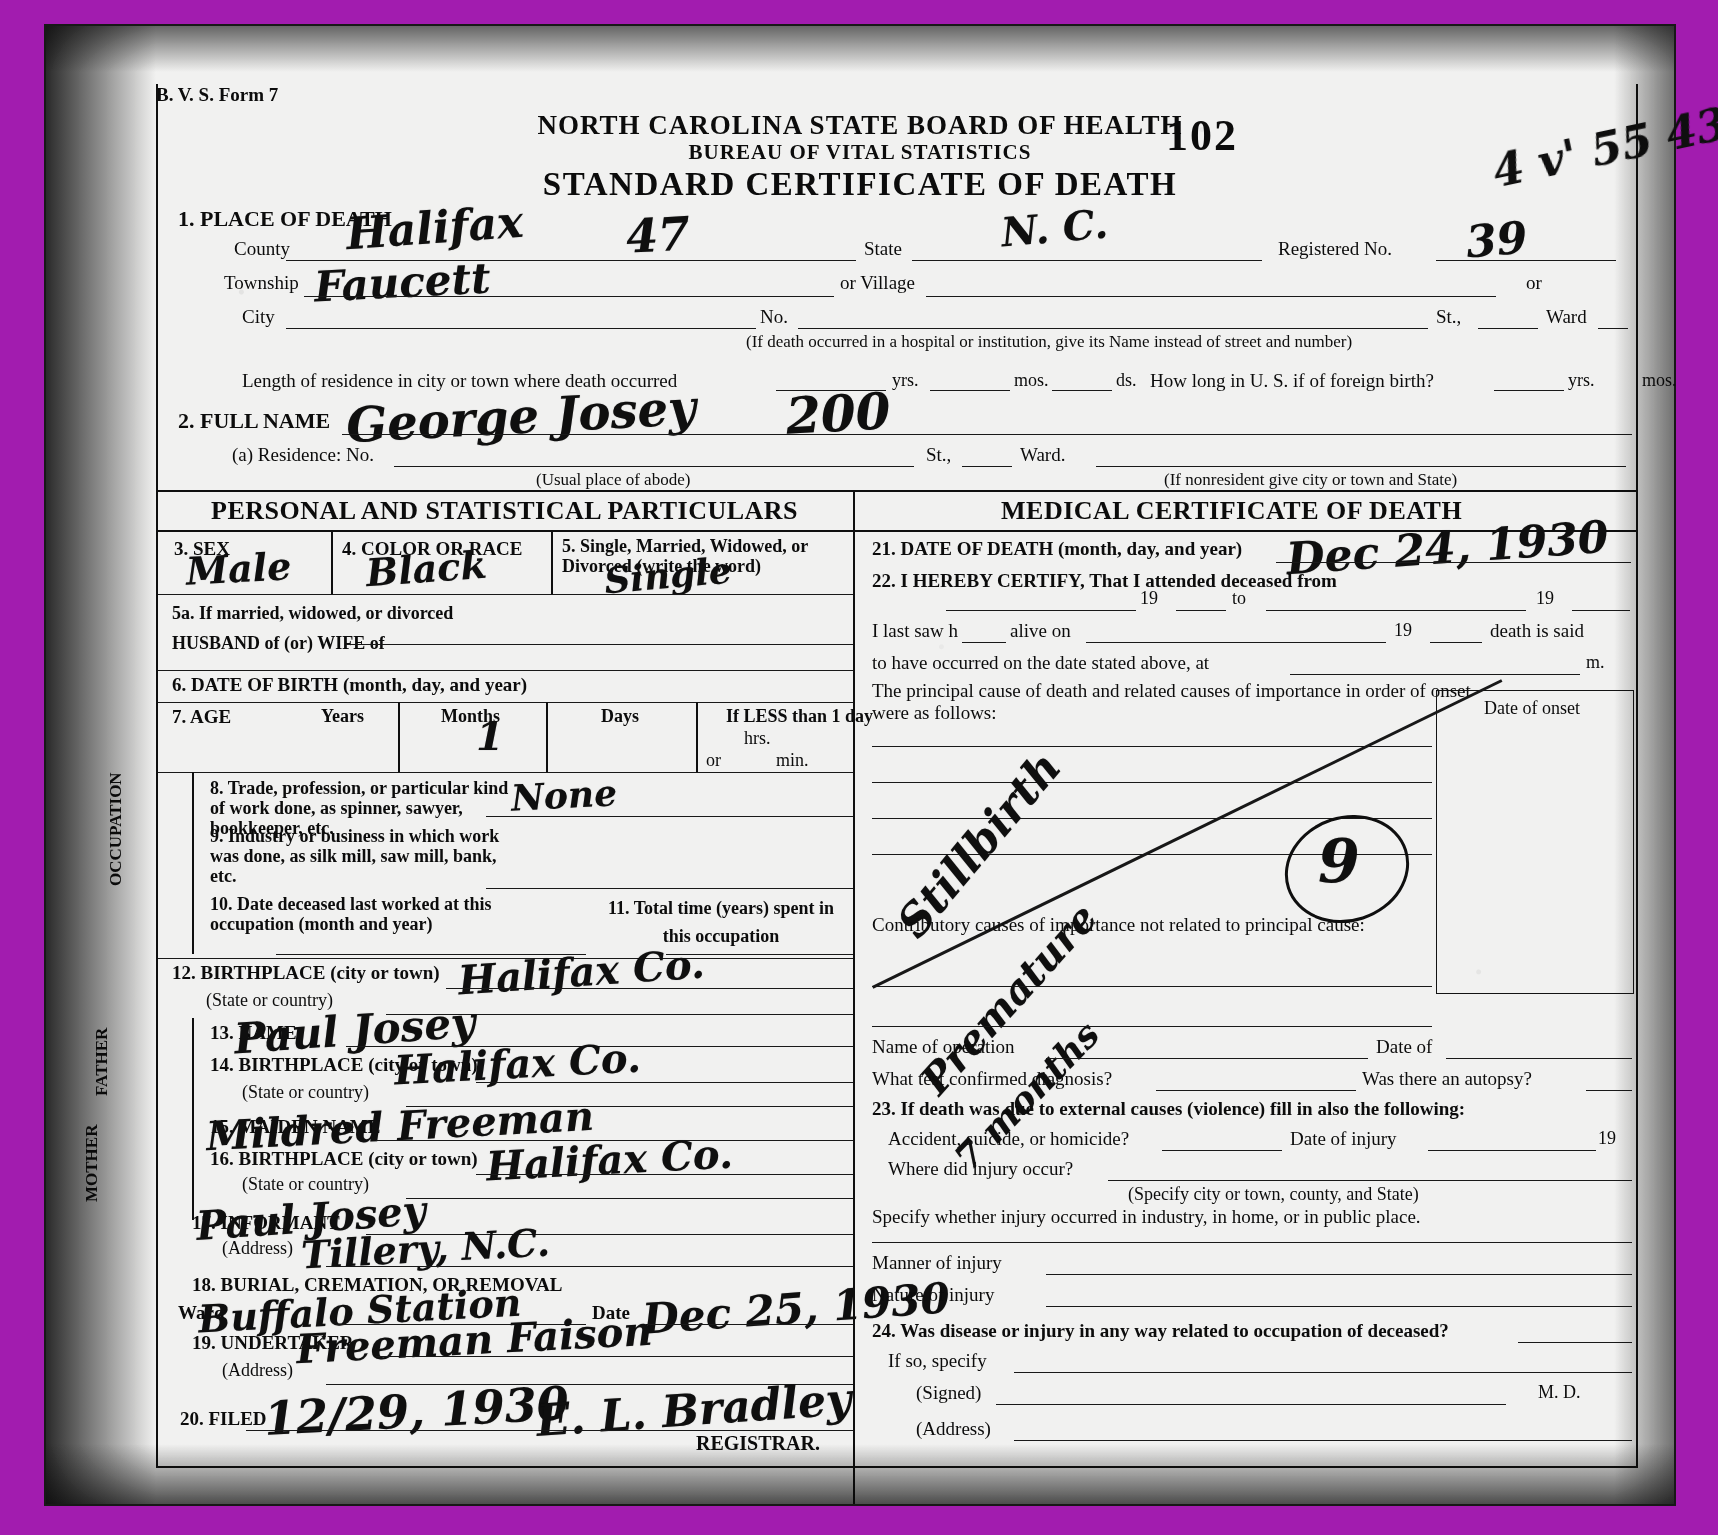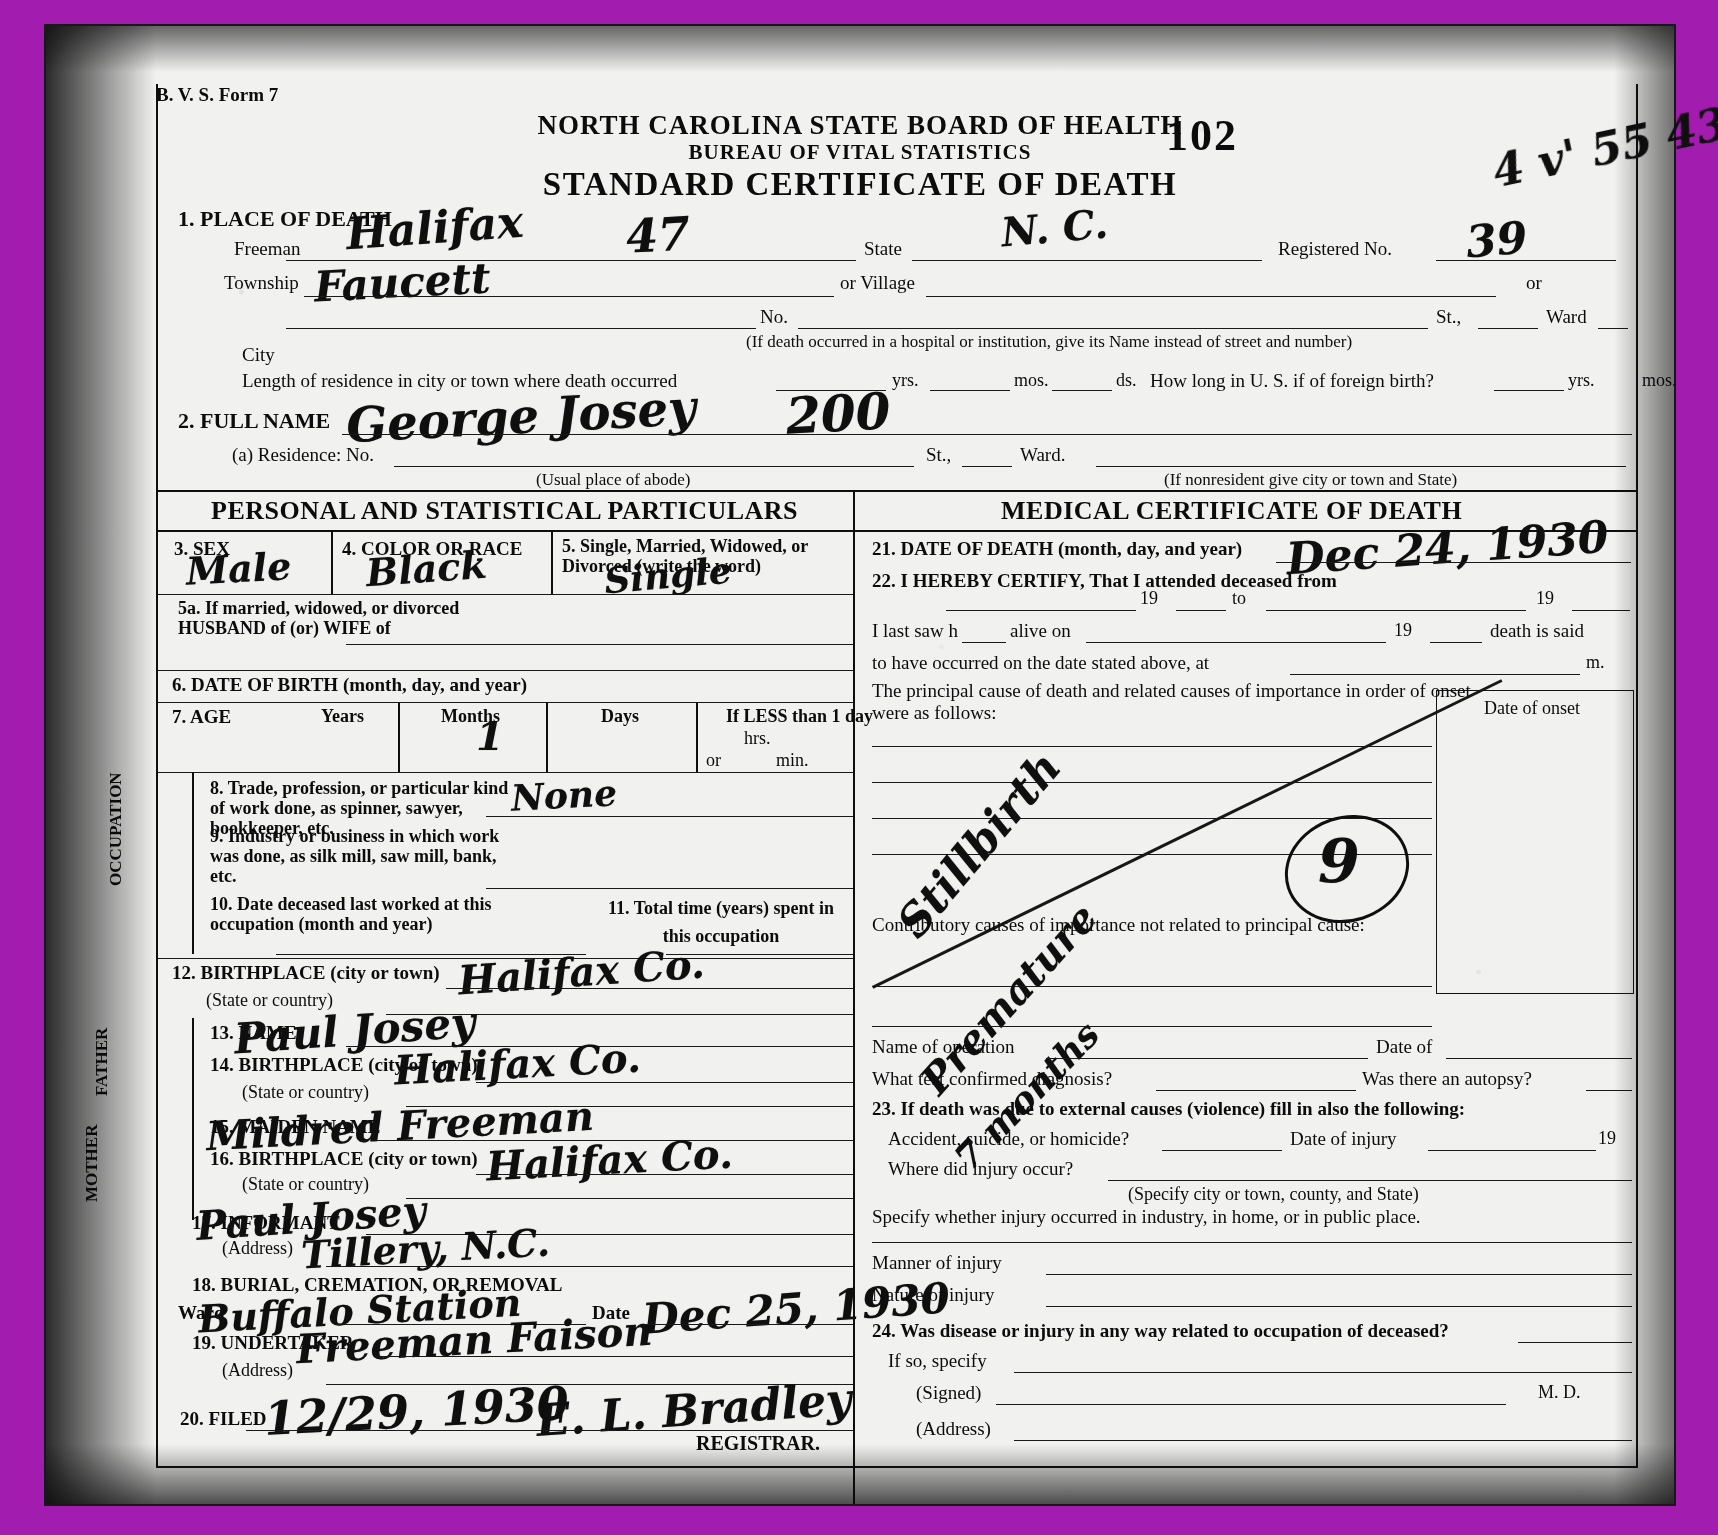--- a/index.html
+++ b/index.html
@@ -75,35 +75,35 @@
 
     <div class="f b" style="left:1120px;top:84px;font-size:44px;letter-spacing:2px;">102</div>
     <div class="hw" style="left:1445px;top:96px;font-size:44px;transform:rotate(-12deg);">4 v' 55 43</div>
 
     <div class="f b sc" style="left:132px;top:180px;font-size:22px;">1. PLACE OF DEATH</div>
     <div class="hw" style="left:300px;top:176px;font-size:44px;transform:rotate(-4deg);">Halifax</div>
     <div class="hw" style="left:580px;top:182px;font-size:46px;transform:rotate(-3deg);">47</div>
     <div class="hw" style="left:955px;top:178px;font-size:40px;transform:rotate(-5deg);">N. C.</div>
     <div class="hw" style="left:1420px;top:188px;font-size:44px;transform:rotate(-5deg);">39</div>
 
-    <div class="f" style="left:188px;top:212px;font-size:19px;">Freeman</div>
+    <div class="f" style="left:188px;top:212px;font-size:19px;">County</div>
     <div class="line" style="left:240px;top:234px;width:570px;"></div>
     <div class="f" style="left:818px;top:212px;font-size:19px;">State</div>
     <div class="line" style="left:866px;top:234px;width:350px;"></div>
     <div class="f" style="left:1232px;top:212px;font-size:19px;">Registered No.</div>
     <div class="line" style="left:1390px;top:234px;width:180px;"></div>
 
     <div class="f" style="left:178px;top:246px;font-size:19px;">Township</div>
     <div class="hw" style="left:268px;top:232px;font-size:42px;transform:rotate(-3deg);">Faucett</div>
     <div class="line" style="left:258px;top:270px;width:530px;"></div>
     <div class="f" style="left:794px;top:246px;font-size:19px;">or Village</div>
     <div class="line" style="left:880px;top:270px;width:570px;"></div>
     <div class="f" style="left:1480px;top:246px;font-size:19px;">or</div>
 
-    <div class="f" style="left:196px;top:280px;font-size:19px;margin-top:38px;">City</div>
+    <div class="f" style="left:196px;top:280px;font-size:19px;">City</div>
     <div class="line" style="left:240px;top:302px;width:470px;"></div>
     <div class="f" style="left:714px;top:280px;font-size:19px;">No.</div>
     <div class="line" style="left:752px;top:302px;width:630px;"></div>
     <div class="f" style="left:1390px;top:280px;font-size:19px;">St.,</div>
     <div class="line" style="left:1432px;top:302px;width:60px;"></div>
     <div class="f" style="left:1500px;top:280px;font-size:19px;">Ward</div>
     <div class="line" style="left:1552px;top:302px;width:30px;"></div>
     <div class="f" style="left:700px;top:306px;font-size:17px;">(If death occurred in a hospital or institution, give its Name instead of street and number)</div>
 
     <div class="f" style="left:196px;top:344px;font-size:19px;">Length of residence in city or town where death occurred</div>
@@ -142,21 +142,21 @@
     <div class="f b" style="left:128px;top:512px;font-size:19px;">3. SEX</div>
     <div class="hw" style="left:140px;top:520px;font-size:38px;transform:rotate(-3deg);">Male</div>
     <div class="line" style="left:285px;top:506px;width:0;height:62px;border-bottom:none;border-left:2px solid #111;"></div>
     <div class="f b" style="left:296px;top:512px;font-size:19px;">4. COLOR OR RACE</div>
     <div class="hw" style="left:320px;top:520px;font-size:38px;transform:rotate(-4deg);">Black</div>
     <div class="line" style="left:505px;top:506px;width:0;height:62px;border-bottom:none;border-left:2px solid #111;"></div>
     <div class="f b" style="left:516px;top:510px;font-size:18px;width:280px;line-height:20px;">5. Single, Married, Widowed, or Divorced (write the word)</div>
     <div class="hw" style="left:558px;top:528px;font-size:36px;transform:rotate(-5deg);">Single</div>
     <div class="line" style="left:110px;top:568px;width:697px;"></div>
 
-    <div class="f b" style="left:132px;top:572px;font-size:18px;width:340px;line-height:20px;">5a. If married, widowed, or divorced HUSBAND of (or) WIFE of</div>
+    <div class="f b" style="left:126px;top:572px;font-size:18px;width:340px;line-height:30px;">5a. If married, widowed, or divorced HUSBAND of (or) WIFE of</div>
     <div class="line" style="left:300px;top:618px;width:507px;"></div>
     <div class="line" style="left:110px;top:644px;width:697px;"></div>
 
     <div class="f b" style="left:126px;top:648px;font-size:19px;">6. DATE OF BIRTH (month, day, and year)</div>
     <div class="line" style="left:110px;top:676px;width:697px;"></div>
 
     <div class="f b" style="left:126px;top:680px;font-size:19px;">7. AGE</div>
     <div class="f b" style="left:275px;top:680px;font-size:18px;">Years</div>
     <div class="f b" style="left:395px;top:680px;font-size:18px;">Months</div>
     <div class="hw" style="left:430px;top:686px;font-size:40px;">1</div>

